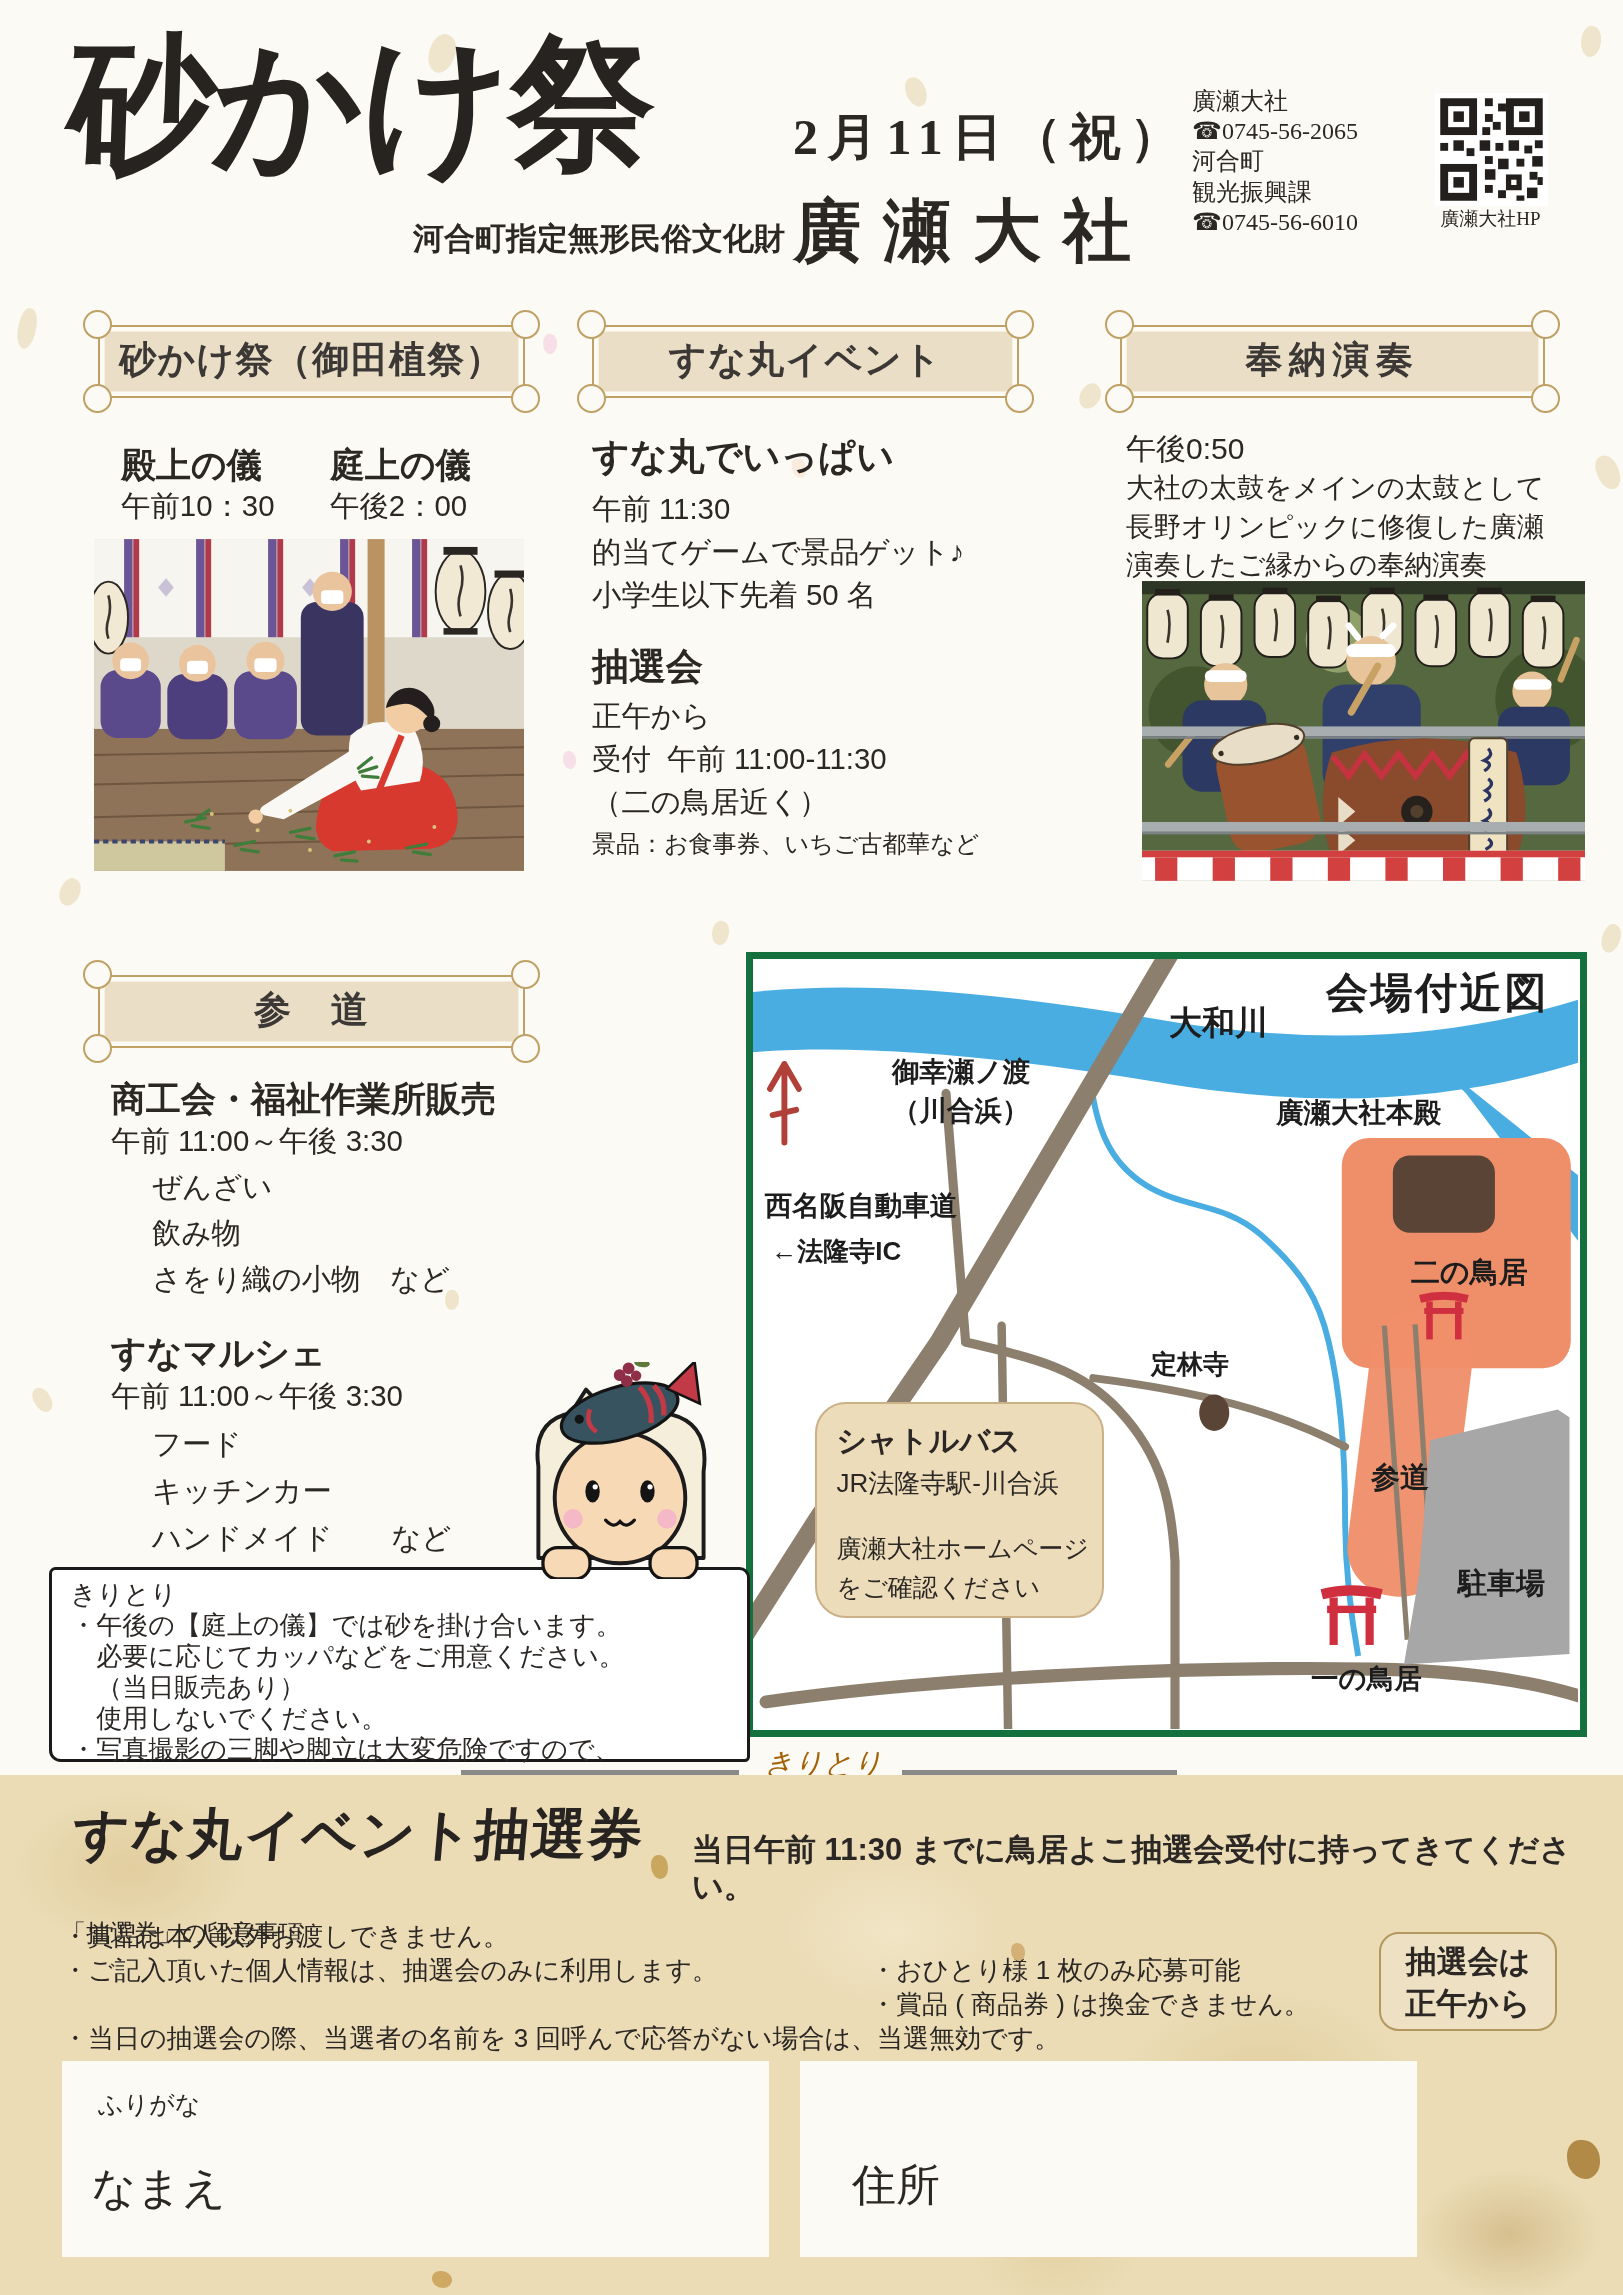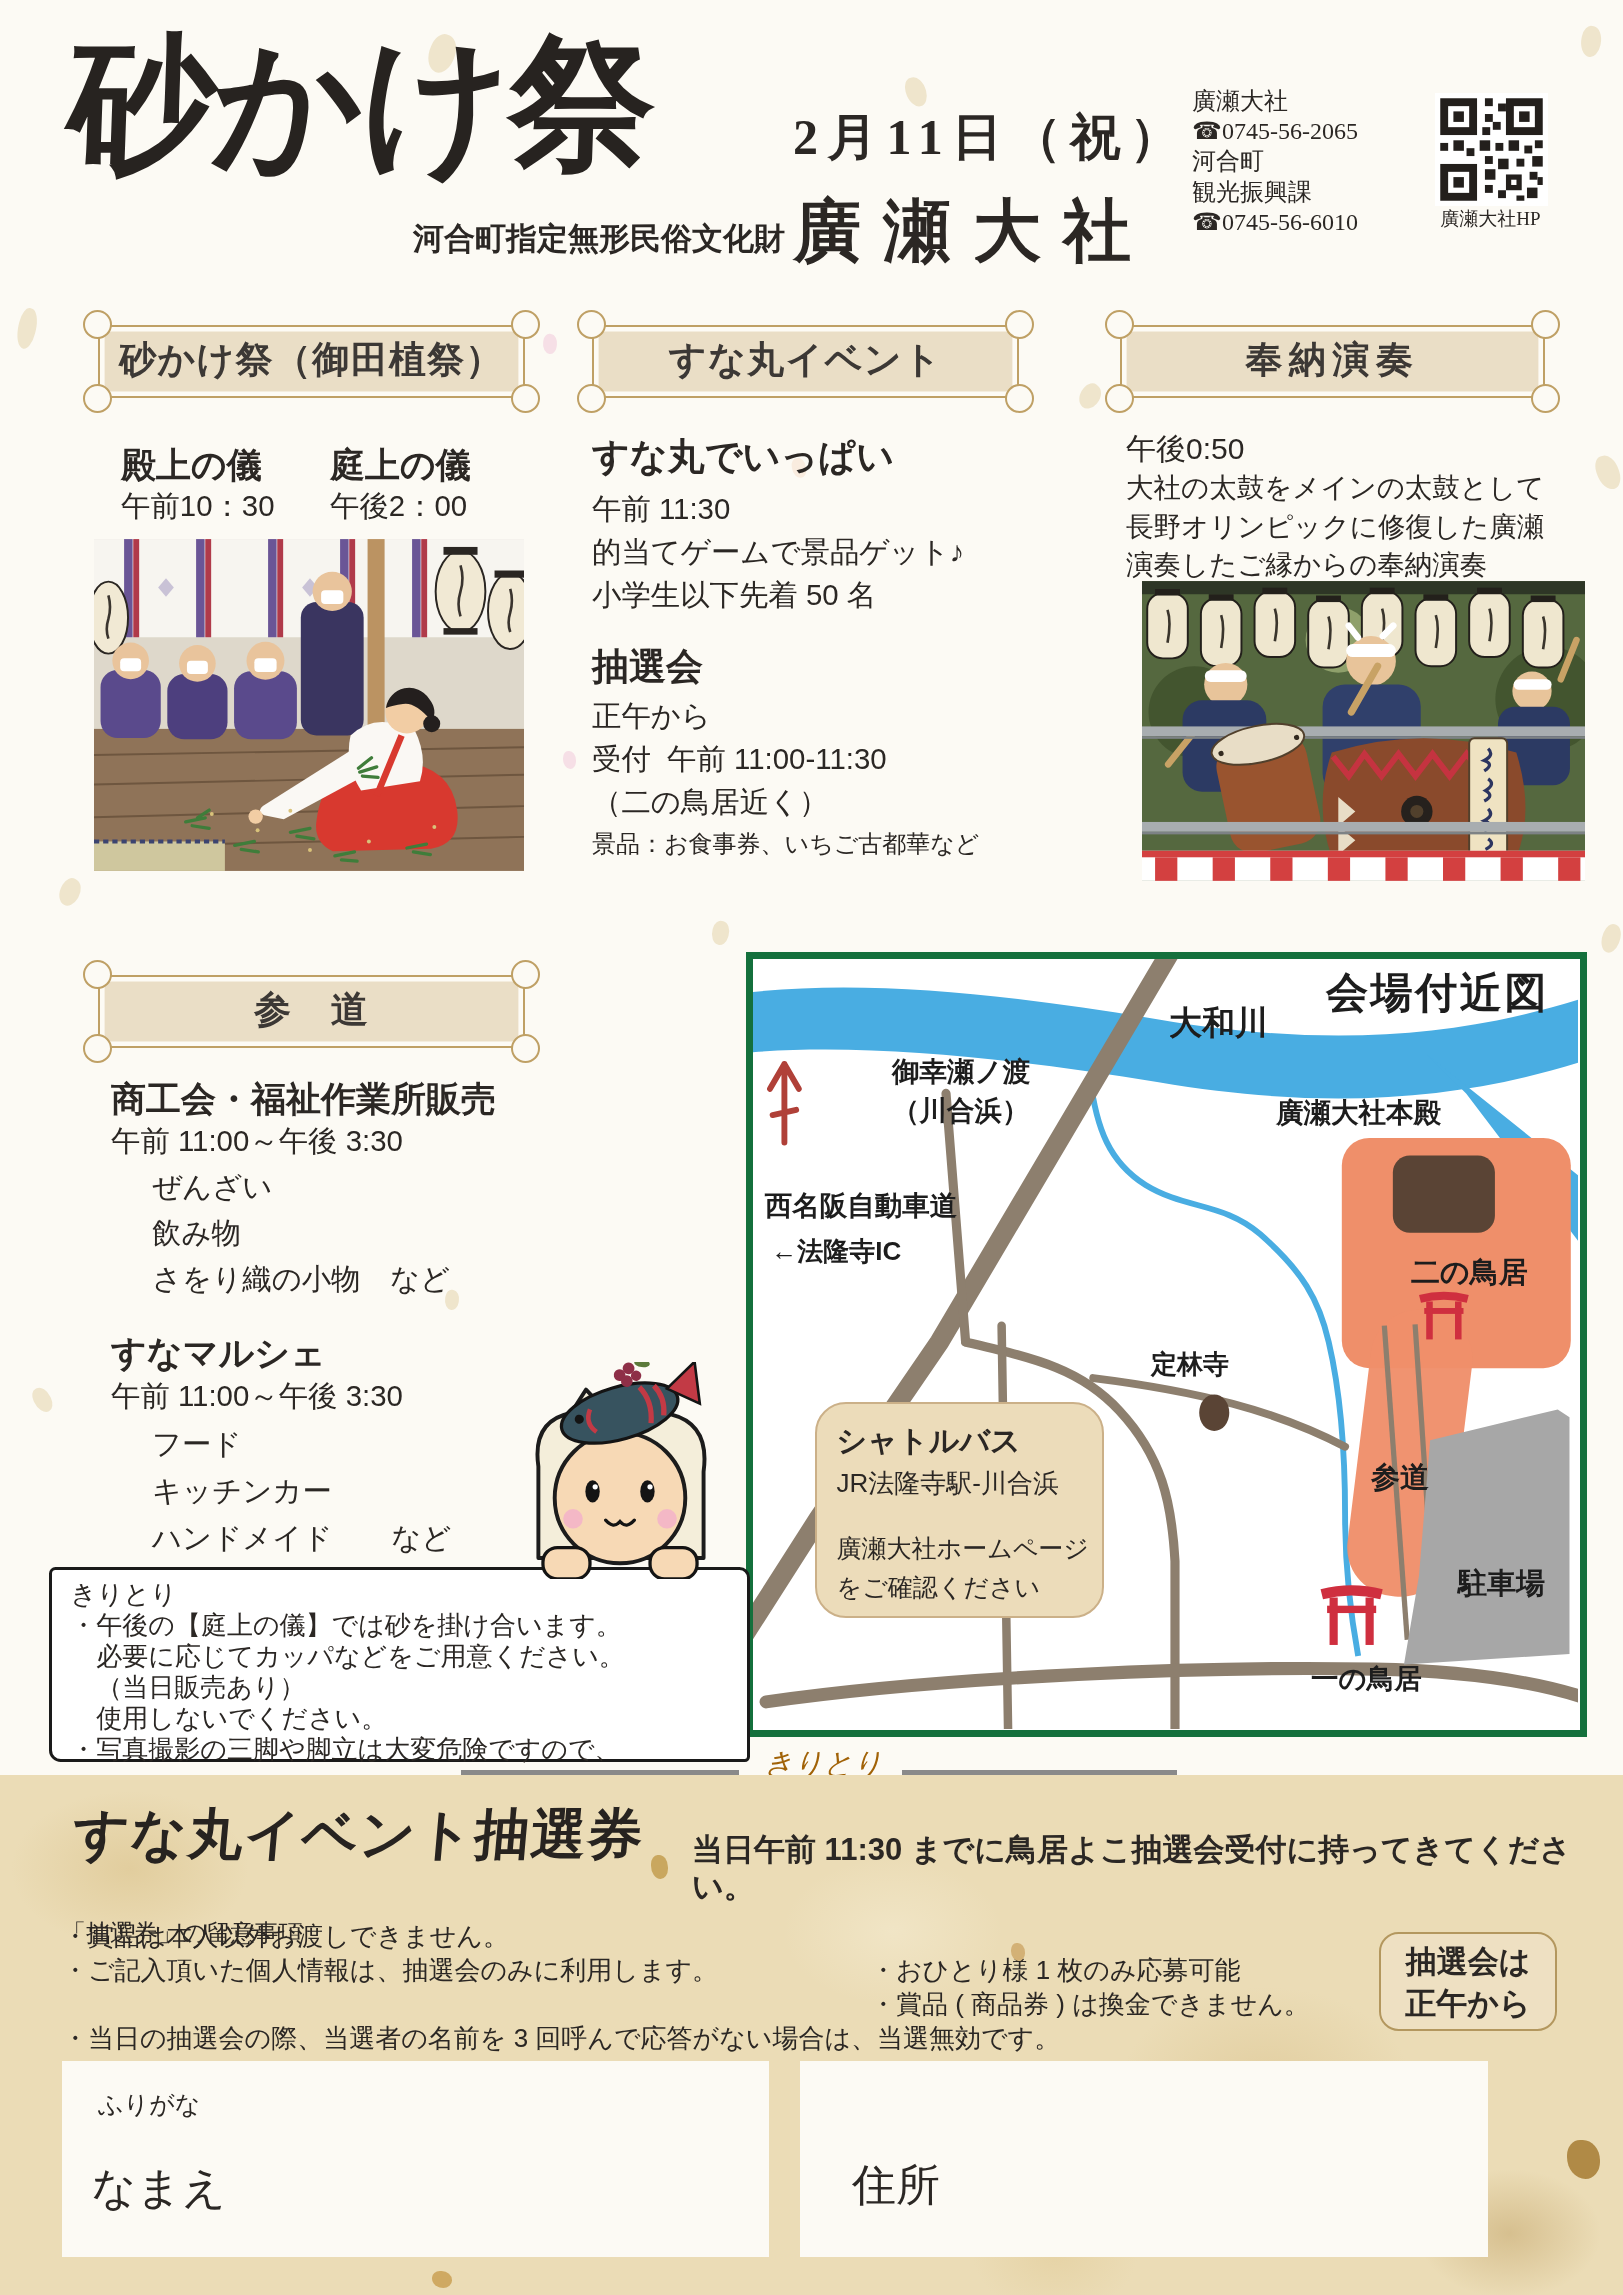--- a/index.html
+++ b/index.html
@@ -480,21 +480,21 @@
 
   <div class="badge">
     <div>抽選会は</div>
     <div>正午から</div>
   </div>
 
   <div class="formbox" style="left:62px;top:2061px;width:707px;height:196px;">
     <div class="t" style="left:36px;top:29.4px;font-size:25px;">ふりがな</div>
     <div class="t" style="left:29.4px;top:101px;font-size:44px;">なまえ</div>
   </div>
-  <div class="formbox" style="left:800px;top:2061px;width:688px;height:196px;text-decoration:underline;">
+  <div class="formbox" style="left:800px;top:2061px;width:617px;height:196px;text-decoration:underline;">
     <div class="t" style="left:52px;top:98px;font-size:44px;">住所</div>
   </div>
 
   <div class="speck" style="left:651px;top:1855px;width:17px;height:23.6px;background:#c9a75f;z-index:2;"></div>
   <div class="speck" style="left:1011px;top:1943px;width:14.4px;height:18.3px;background:#d3b176;z-index:2;"></div>
   <div class="speck" style="left:1567px;top:2140px;width:33px;height:39px;background:#b08a46;z-index:2;"></div>
   <div class="speck" style="left:432px;top:2271px;width:19.6px;height:17px;background:#cfa962;z-index:2;"></div>
 
 </div>
 

